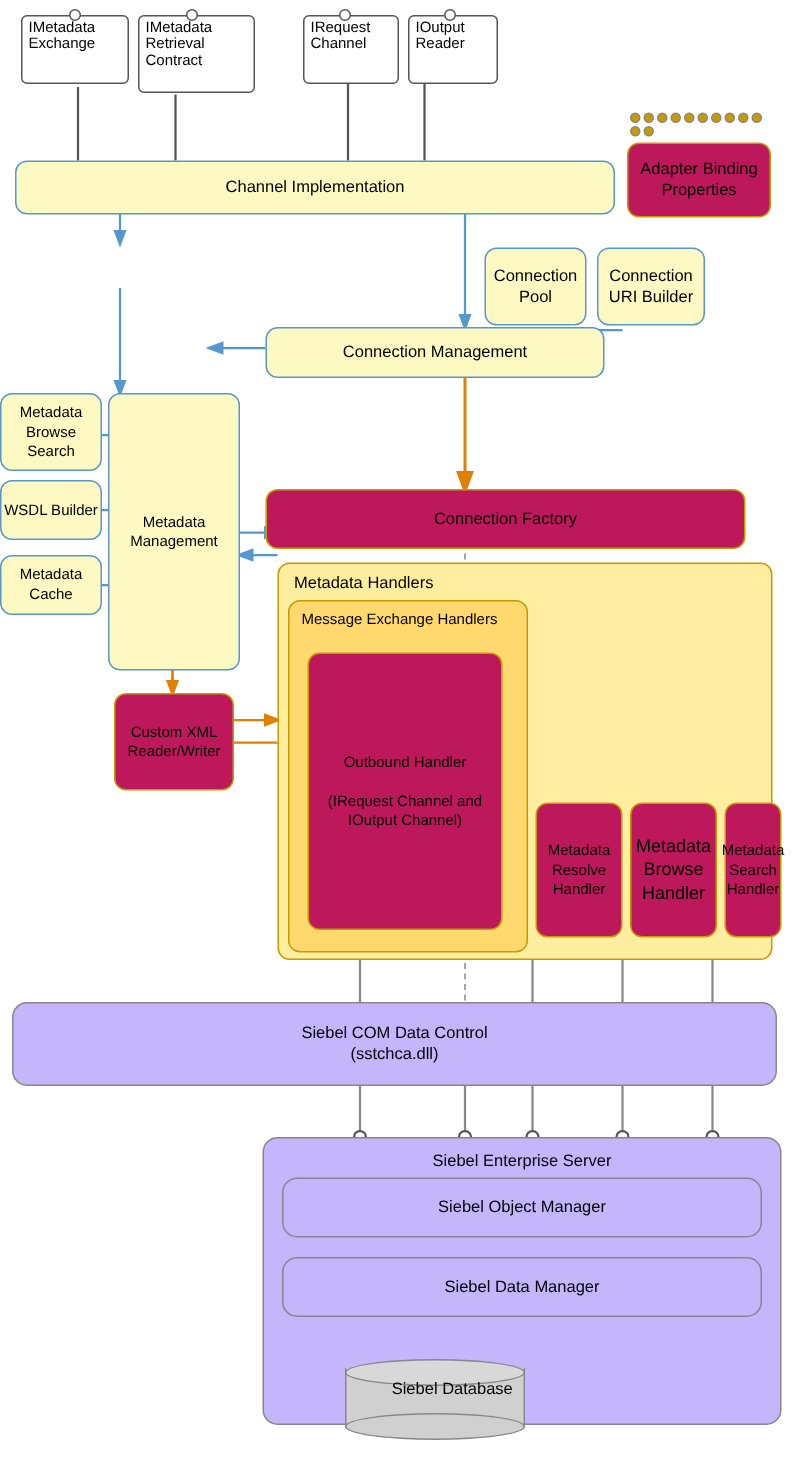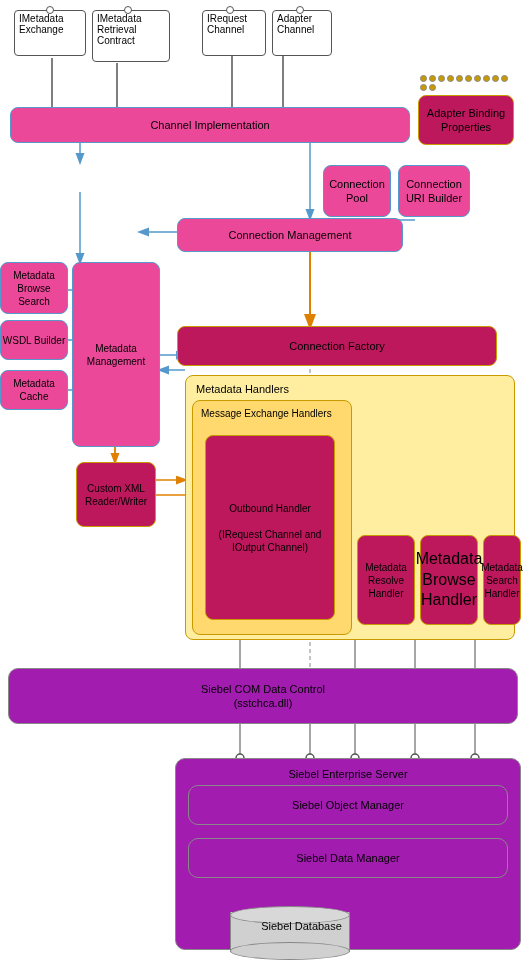--- a/index.html
+++ b/index.html
@@ -22,29 +22,29 @@
       border: 1.5px solid #555;
       text-align: center;
       display: flex;
       align-items: center;
       justify-content: center;
       position: absolute;
       font-size: 11px;
       line-height: 1.3;
     }
     .blue {
-      background: #ec4899;
+      background: #fef9c3;
       border-color: #5599cc;
     }
     .orange {
       background: #be185d;
       border-color: #c89a00;
     }
     .white-box {
-      background: #a21caf;
+      background: #c4b5fd;
       border-color: #888;
       border-radius: 10px;
     }
     .iface-box {
       border: 1.5px solid #555;
       background: white;
       border-radius: 4px;
       position: absolute;
       font-size: 10px;
       padding: 2px 4px;
@@ -164,21 +164,21 @@
     <span>IMetadata Retrieval Contract</span>
   </div>
   <div class="circle-connector" style="left:124px; top:6px;"></div>
 
   <div class="iface-box" style="left:202px; top:10px; width:64px; min-height:46px; font-size:10px;">
     <span>IRequest Channel</span>
   </div>
   <div class="circle-connector" style="left:226px; top:6px;"></div>
 
   <div class="iface-box" style="left:272px; top:10px; width:60px; min-height:46px; font-size:10px;">
-    <span>Adapter Channel</span>
+    <span>IOutput Reader</span>
   </div>
   <div class="circle-connector" style="left:296px; top:6px;"></div>
 
   <div class="box blue" style="left:10px; top:107px; width:400px; height:36px;">
     <span>Channel Implementation</span>
   </div>
 
   <div style="position:absolute; top:75px; left:420px; display:flex; flex-wrap:wrap; width:88px; gap:2px;">
     <div class="dot"></div>
     <div class="dot"></div>
@@ -241,21 +241,21 @@
   <div class="box orange" style="left:205px; top:435px; width:130px; height:185px; font-size:10px; padding:6px;">
     <span style="white-space:pre-line; text-align:center;">Outbound Handler
 
 (IRequest Channel and IOutput Channel)</span>
   </div>
 
   <div class="box orange" style="left:357px; top:535px; width:58px; height:90px; font-size:10px;">
     <span>Metadata Resolve Handler</span>
   </div>
 
-  <div class="box orange" style="left:420px; top:535px; width:58px; height:90px; font-size:16px;">
+  <div class="box orange" style="left:420px; top:535px; width:58px; height:90px; font-size:12px;">
     <span>Metadata Browse Handler</span>
   </div>
 
   <div class="box orange" style="left:483px; top:535px; width:38px; height:90px; font-size:10px;">
     <span>Metadata Search Handler</span>
   </div>
 
   <div class="box orange" style="left:76px; top:462px; width:80px; height:65px; font-size:10px;">
     <span>Custom XML Reader/Writer</span>
   </div>

